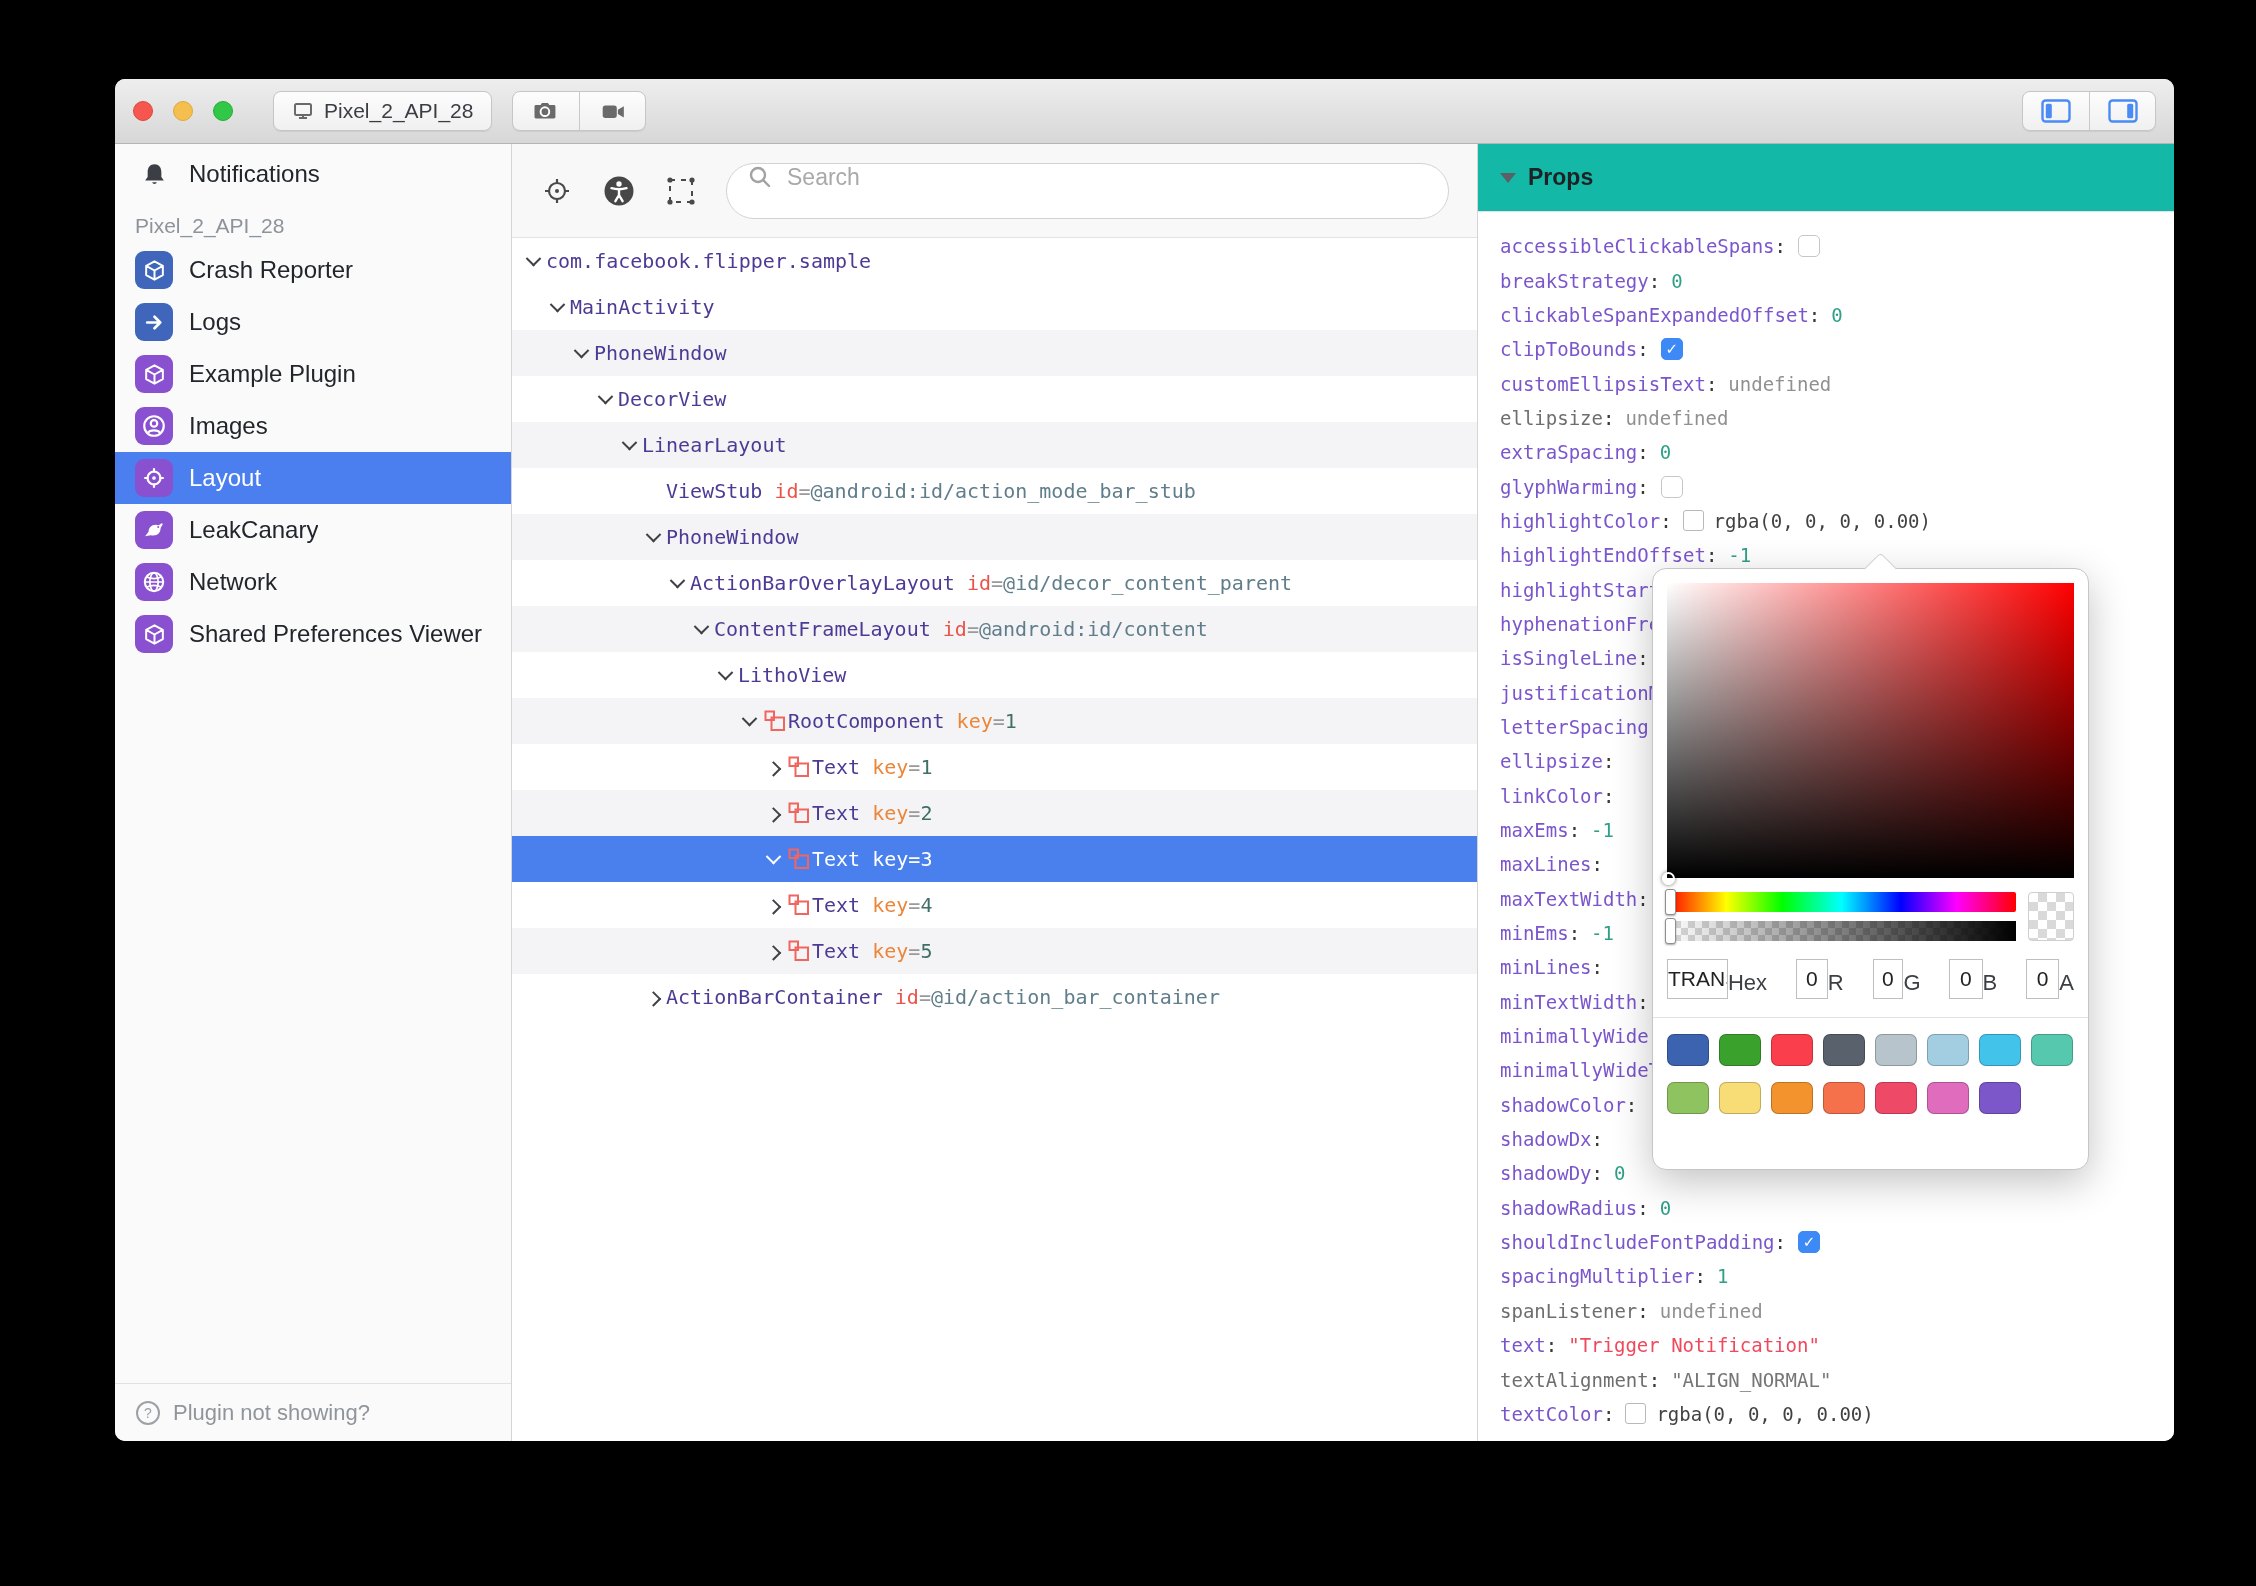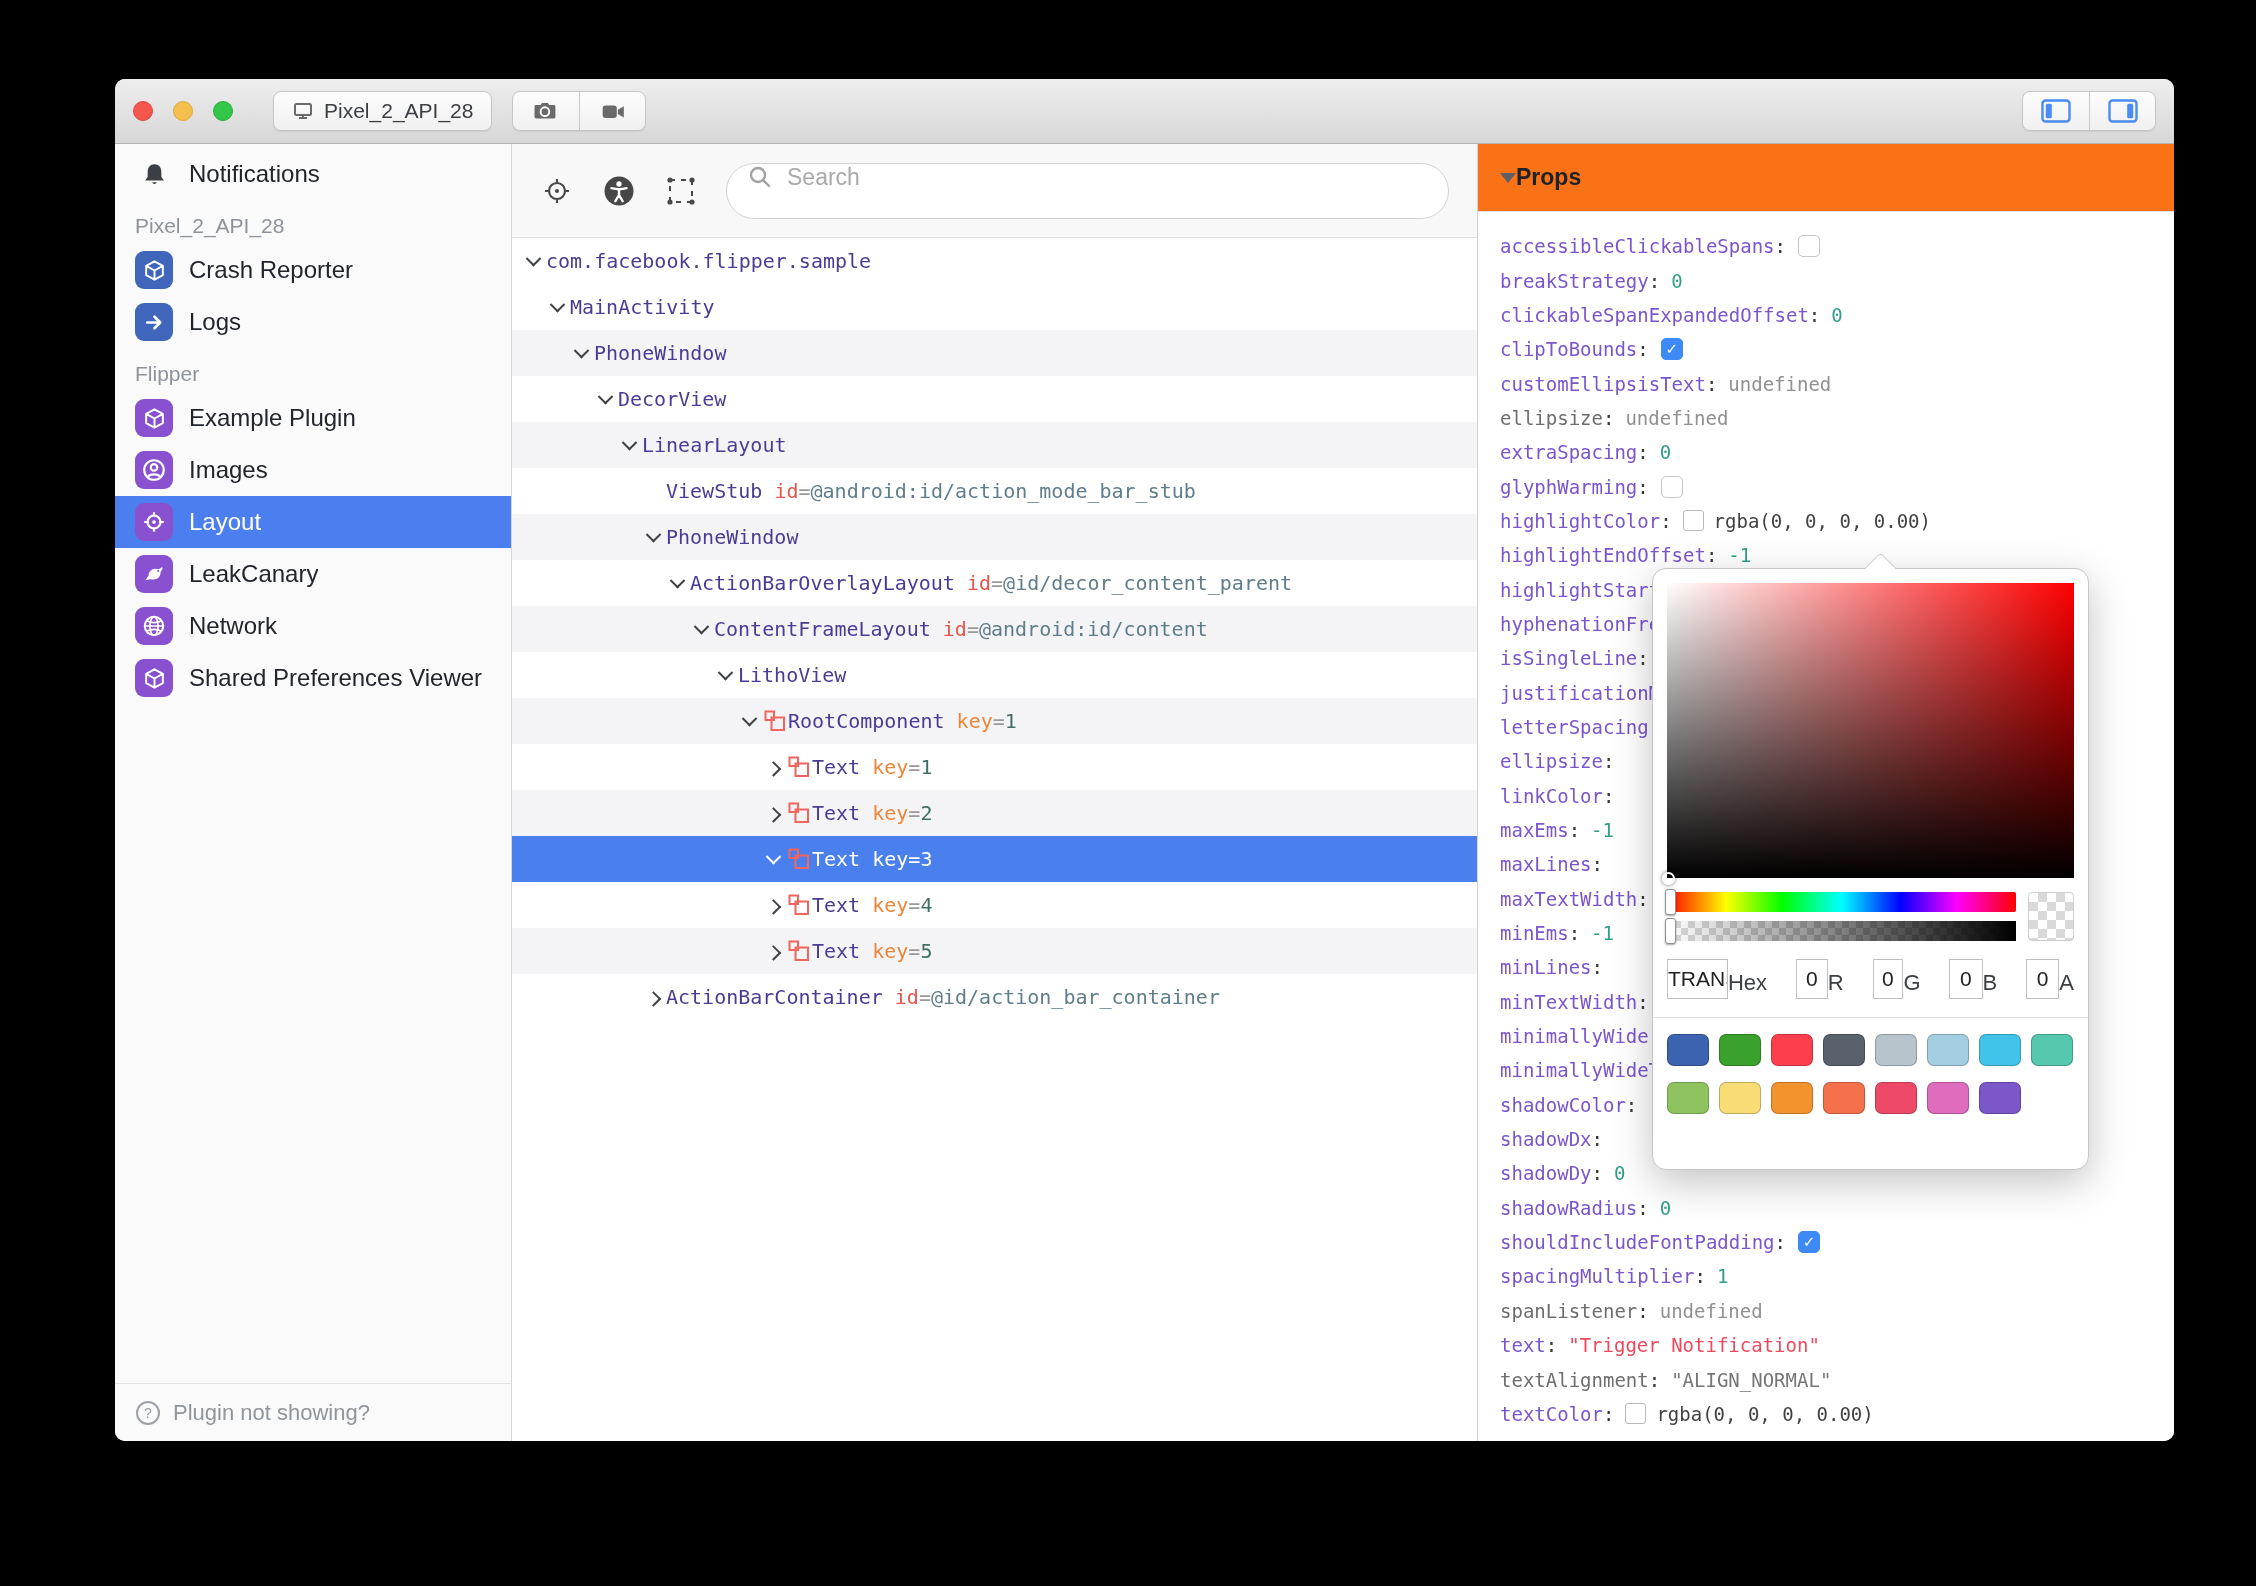--- a/index.html
+++ b/index.html
@@ -68,22 +68,22 @@
   .guide { width:3px; height:46px; background:#b8b8b8; }
   .tname { color:#4c3a94; }
   .tk-id  { color:#e9544a; }  .tk-key { color:#ed8537; }
   .teq    { color:#9a9a9a; }
   .tv-id  { color:#5f7d8a; }  .tv-key { color:#3f6f66; }
   .selected .tname, .selected .tk-id, .selected .tk-key,
   .selected .teq, .selected .tv-id, .selected .tv-key { color:#fff; }
 
   
   .props { width:696px; display:flex; flex-direction:column; background:#fff; position:relative; }
-  .props-header { height:68px; display:flex; align-items:center; padding:0 22px;
-                  background:#f97316; border-bottom:1px solid #e2e2e4; font-size:23px;
+  .props-header { height:68px; display:flex; align-items:center; gap:12px; padding:0 22px;
+                  background:#14b8a6; border-bottom:1px solid #e2e2e4; font-size:23px;
                   font-weight:bold; color:#1e2125; }
   .tri-down { width:0; height:0; border-left:8px solid transparent; border-right:8px solid transparent;
               border-top:10px solid #5c6066; }
   .props-list { flex:1; overflow:hidden; padding:17px 0 0 22px;
                 font-family:"DejaVu Sans Mono", monospace; font-size:19px; }
   .prop-row { height:34.35px; display:flex; align-items:center; white-space:pre; }
   .pkey { color:#7a55cc; }
   .pkey.muted { color:#6e6e6e; }
   .pcolon { color:#3a3a3a; }
   .pval { margin-left:11px; }
@@ -214,21 +214,20 @@
             <span class="side-label">Crash Reporter</span>
           </div>
           <div class="side-item">
             <span class="tile" style="background: rgb(63, 102, 187);">
               <svg width="25" height="25" viewBox="0 0 24 24">
                 <path d="M5 12 h12.5 M12 6.5 L17.5 12 L12 17.5" fill="none" stroke="#fff" stroke-width="2.6" stroke-linecap="round" stroke-linejoin="round"></path>
               </svg>
             </span>
             <span class="side-label">Logs</span>
           </div>
-          <div class="side-section">Flipper</div>
           <div class="side-item">
             <span class="tile" style="background: rgb(137, 81, 207);">
               <svg width="25" height="25" viewBox="0 0 24 24">
                 <path d="M12 3.2 L20 7.6 V16.4 L12 20.8 L4 16.4 V7.6 Z M4 7.6 L12 12 L20 7.6 M12 12 V20.8" fill="none" stroke="#fff" stroke-width="1.9" stroke-linejoin="round"></path>
               </svg>
             </span>
             <span class="side-label">Example Plugin</span>
           </div>
           <div class="side-item">
             <span class="tile" style="background: rgb(137, 81, 207);">

